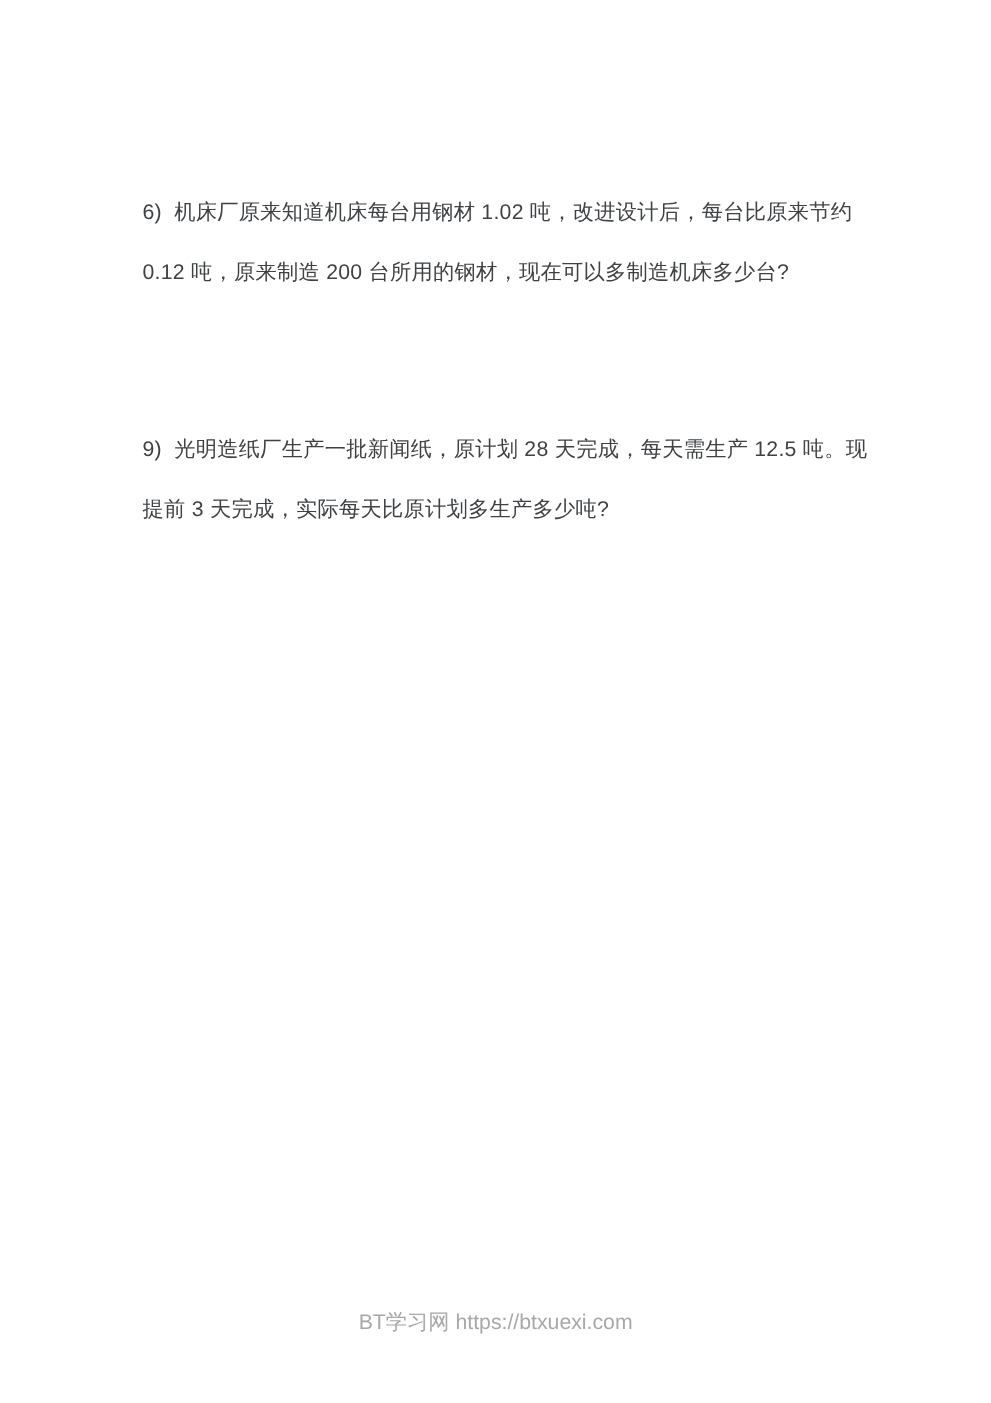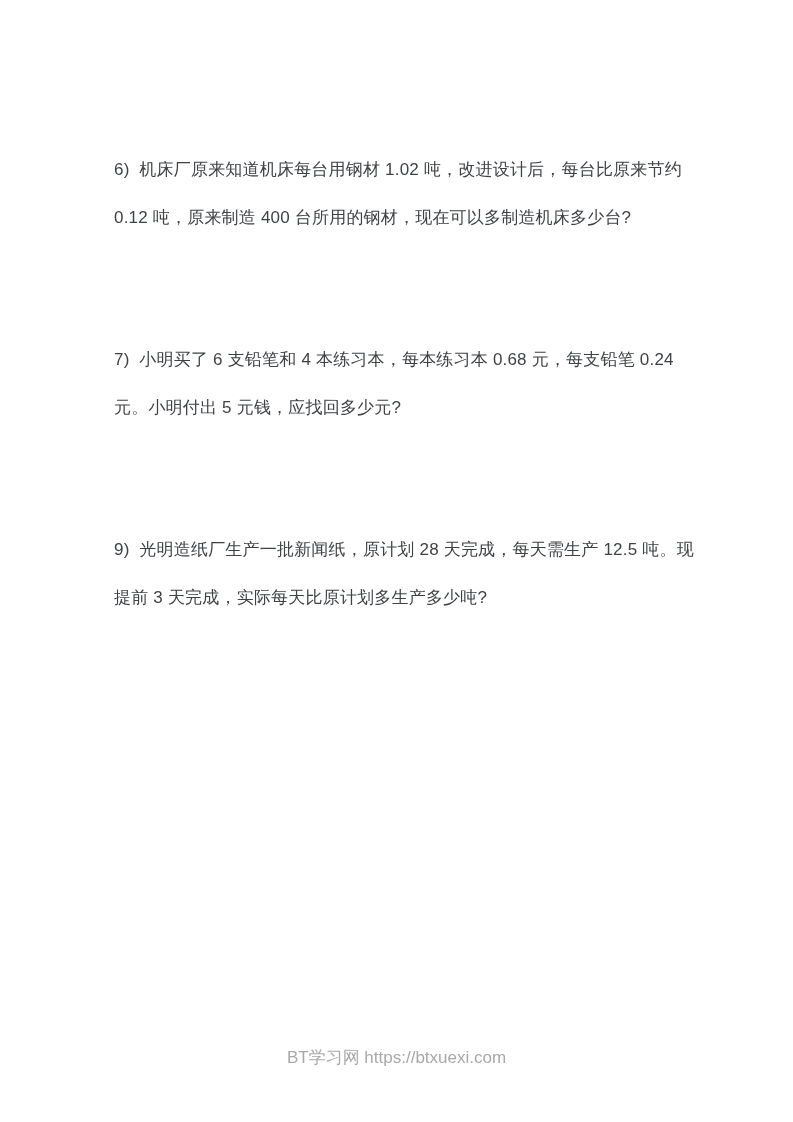--- a/index.html
+++ b/index.html
@@ -45,27 +45,23 @@
   }
 </style>
 </head>
 <body>
 
 <div class="page">
   <div class="problems">
 
     <div class="problem">
       <div class="line">6)  机床厂原来知道机床每台用钢材 1.02 吨，改进设计后，每台比原来节约</div>
-      <div class="line">0.12 吨，原来制造 400 台所用的钢材，现在可以多制造机床多少台?</div>
+      <div class="line">0.12 吨，原来制造 200 台所用的钢材，现在可以多制造机床多少台?</div>
     </div>
 
-    <div class="problem">
-      <div class="line">7)  小明买了 6 支铅笔和 4 本练习本，每本练习本 0.68 元，每支铅笔 0.24</div>
-      <div class="line">元。小明付出 5 元钱，应找回多少元?</div>
-    </div>
 
 
     <div class="problem">
       <div class="line">9)  光明造纸厂生产一批新闻纸，原计划 28 天完成，每天需生产 12.5 吨。现</div>
       <div class="line">提前 3 天完成，实际每天比原计划多生产多少吨?</div>
     </div>
 
   </div>
 
   <div class="footer">BT学习网 https://btxuexi.com</div>

